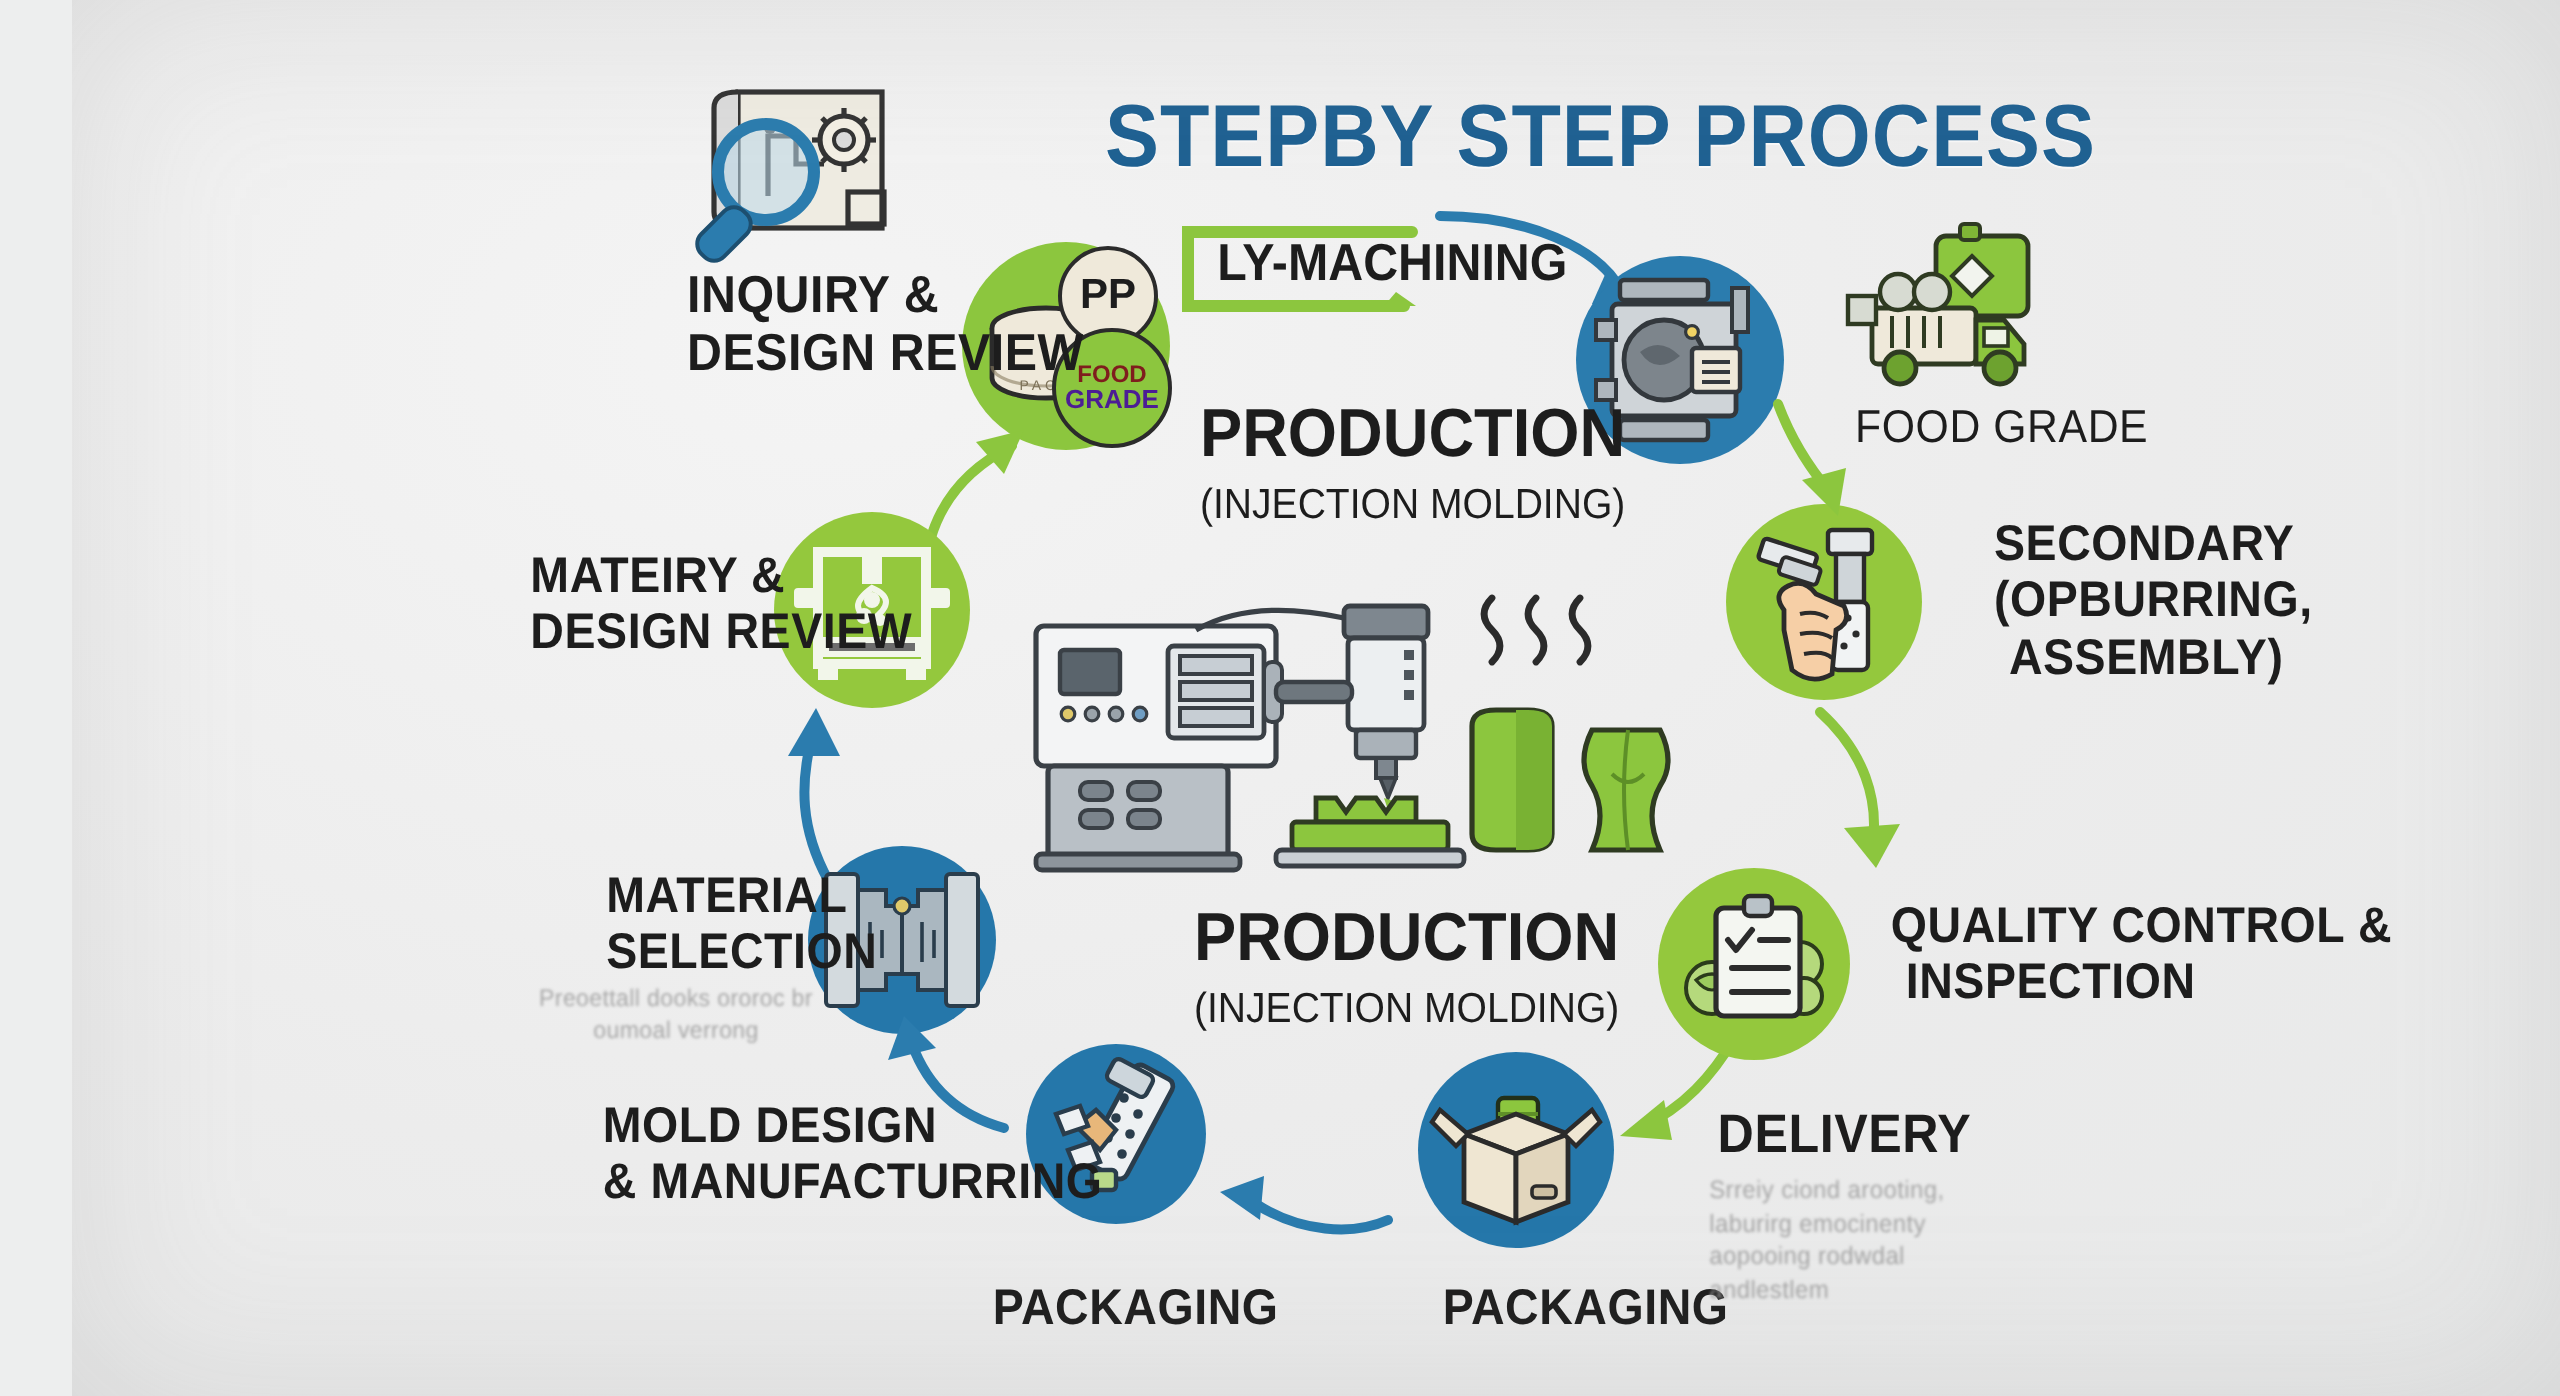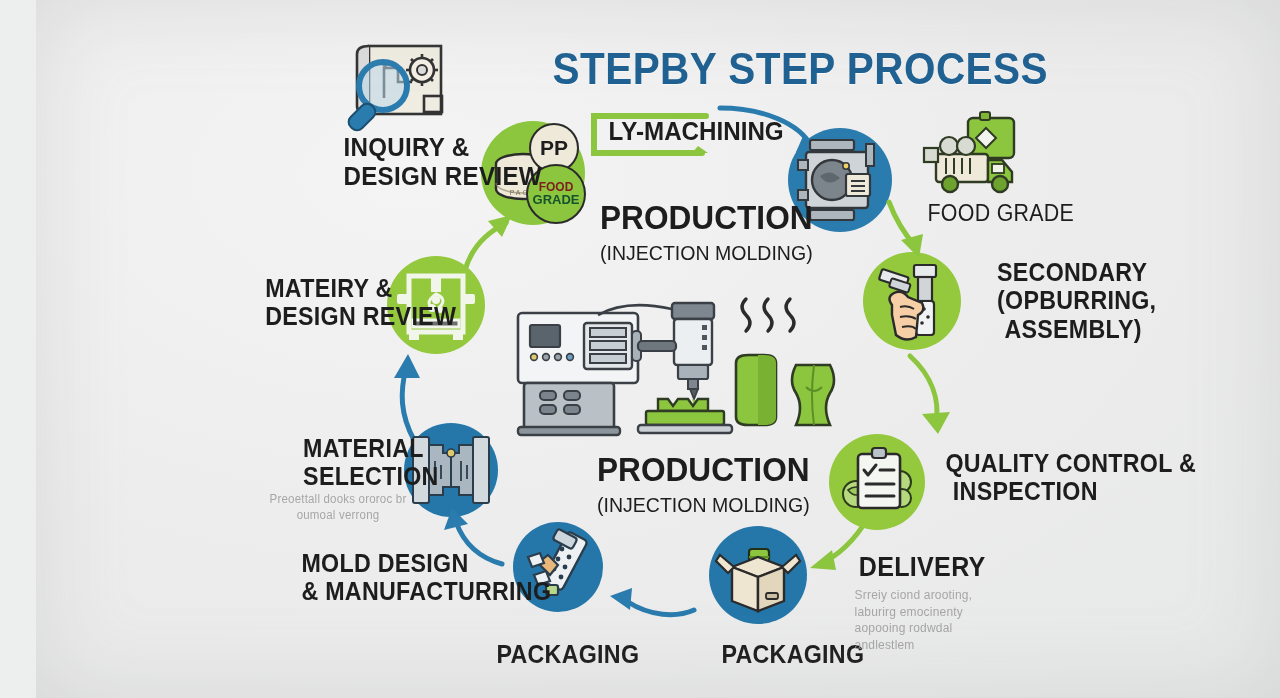--- a/index.html
+++ b/index.html
@@ -120,21 +120,21 @@
       <ellipse cx="42" cy="43" rx="27" ry="10" fill="#efe9da" stroke="#2b2b2b" stroke-width="2.4"></ellipse>
       <path d="M15 43 v25 a27 10 0 0 0 54 0 v-25" fill="#efe9da" stroke="#2b2b2b" stroke-width="2.4"></path>
       <path d="M15 62 a27 10 0 0 0 54 0" fill="none" stroke="#8a7f63" stroke-width="1.6" opacity=".6"></path>
       <text x="42" y="74" font-size="7" font-family="Liberation Sans, sans-serif" fill="#7c7158" text-anchor="middle" letter-spacing="2">PACK</text>
     </svg>
     <div style="position:absolute;left:48px;top:2px;width:46px;height:46px;border-radius:50%;background:#efe9da;border:2.4px solid #2b2b2b;display:flex;align-items:center;justify-content:center;">
       <span style="font-size:21px;font-weight:700;color:#1d1d1d;">PP</span>
     </div>
     <div style="position:absolute;left:45px;top:43px;width:56px;height:56px;border-radius:50%;background:#8cc63e;border:2.4px solid #2b2b2b;display:flex;flex-direction:column;align-items:center;justify-content:center;line-height:1.05;">
       <span style="font-size:12px;font-weight:700;color:#7f1d1d;">FOOD</span>
-      <span style="font-size:13px;font-weight:700;color:#14532d;">GRADE</span>
+      <span style="font-size:13px;font-weight:700;color:#4c1d95;">GRADE</span>
     </div>
   </div>
 
   <div class="circ blue" style="left:752px;top:128px;width:104px;height:104px;">
     <svg width="88" height="88" viewBox="0 0 88 88">
       <rect x="10" y="16" width="62" height="56" rx="3" fill="#cfd4d8" stroke="#33383d" stroke-width="2.4"></rect>
       <circle cx="36" cy="44" r="20" fill="#7d858c" stroke="#33383d" stroke-width="2.4"></circle>
       <path d="M24 40 q10 -8 20 2 q-12 10 -20 -2Z" fill="#5f676e"></path>
       <circle cx="50" cy="30" r="3.2" fill="#f0d264" stroke="#33383d" stroke-width="1.6"></circle>
       <rect x="50" y="38" width="24" height="22" rx="2" fill="#efe9da" stroke="#33383d" stroke-width="2.2"></rect>

